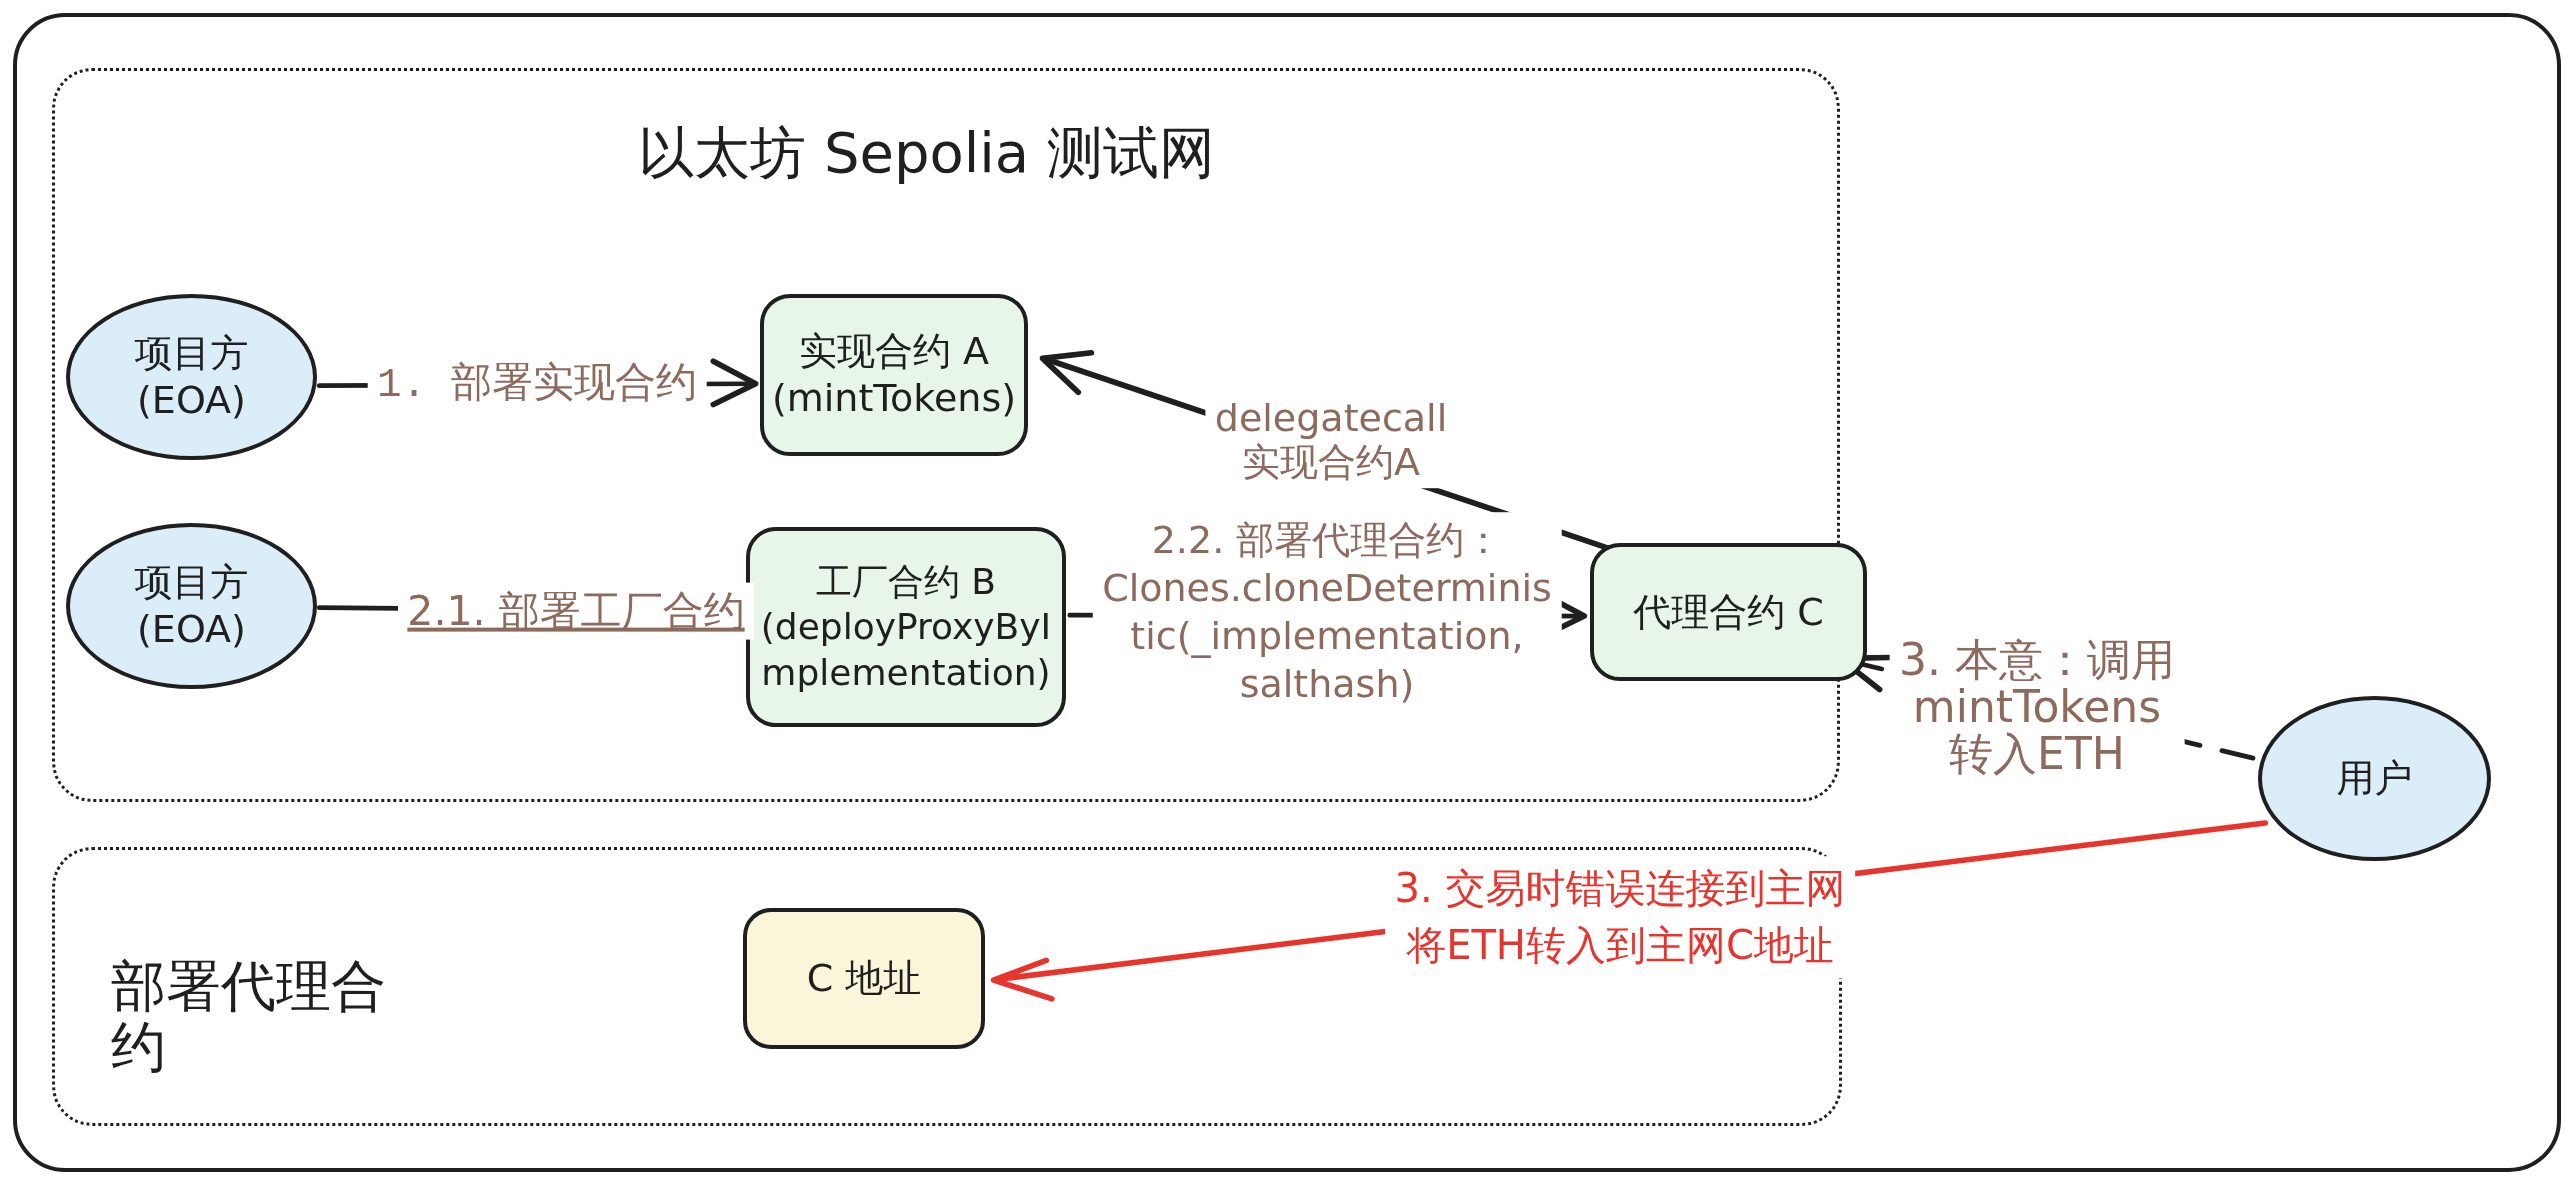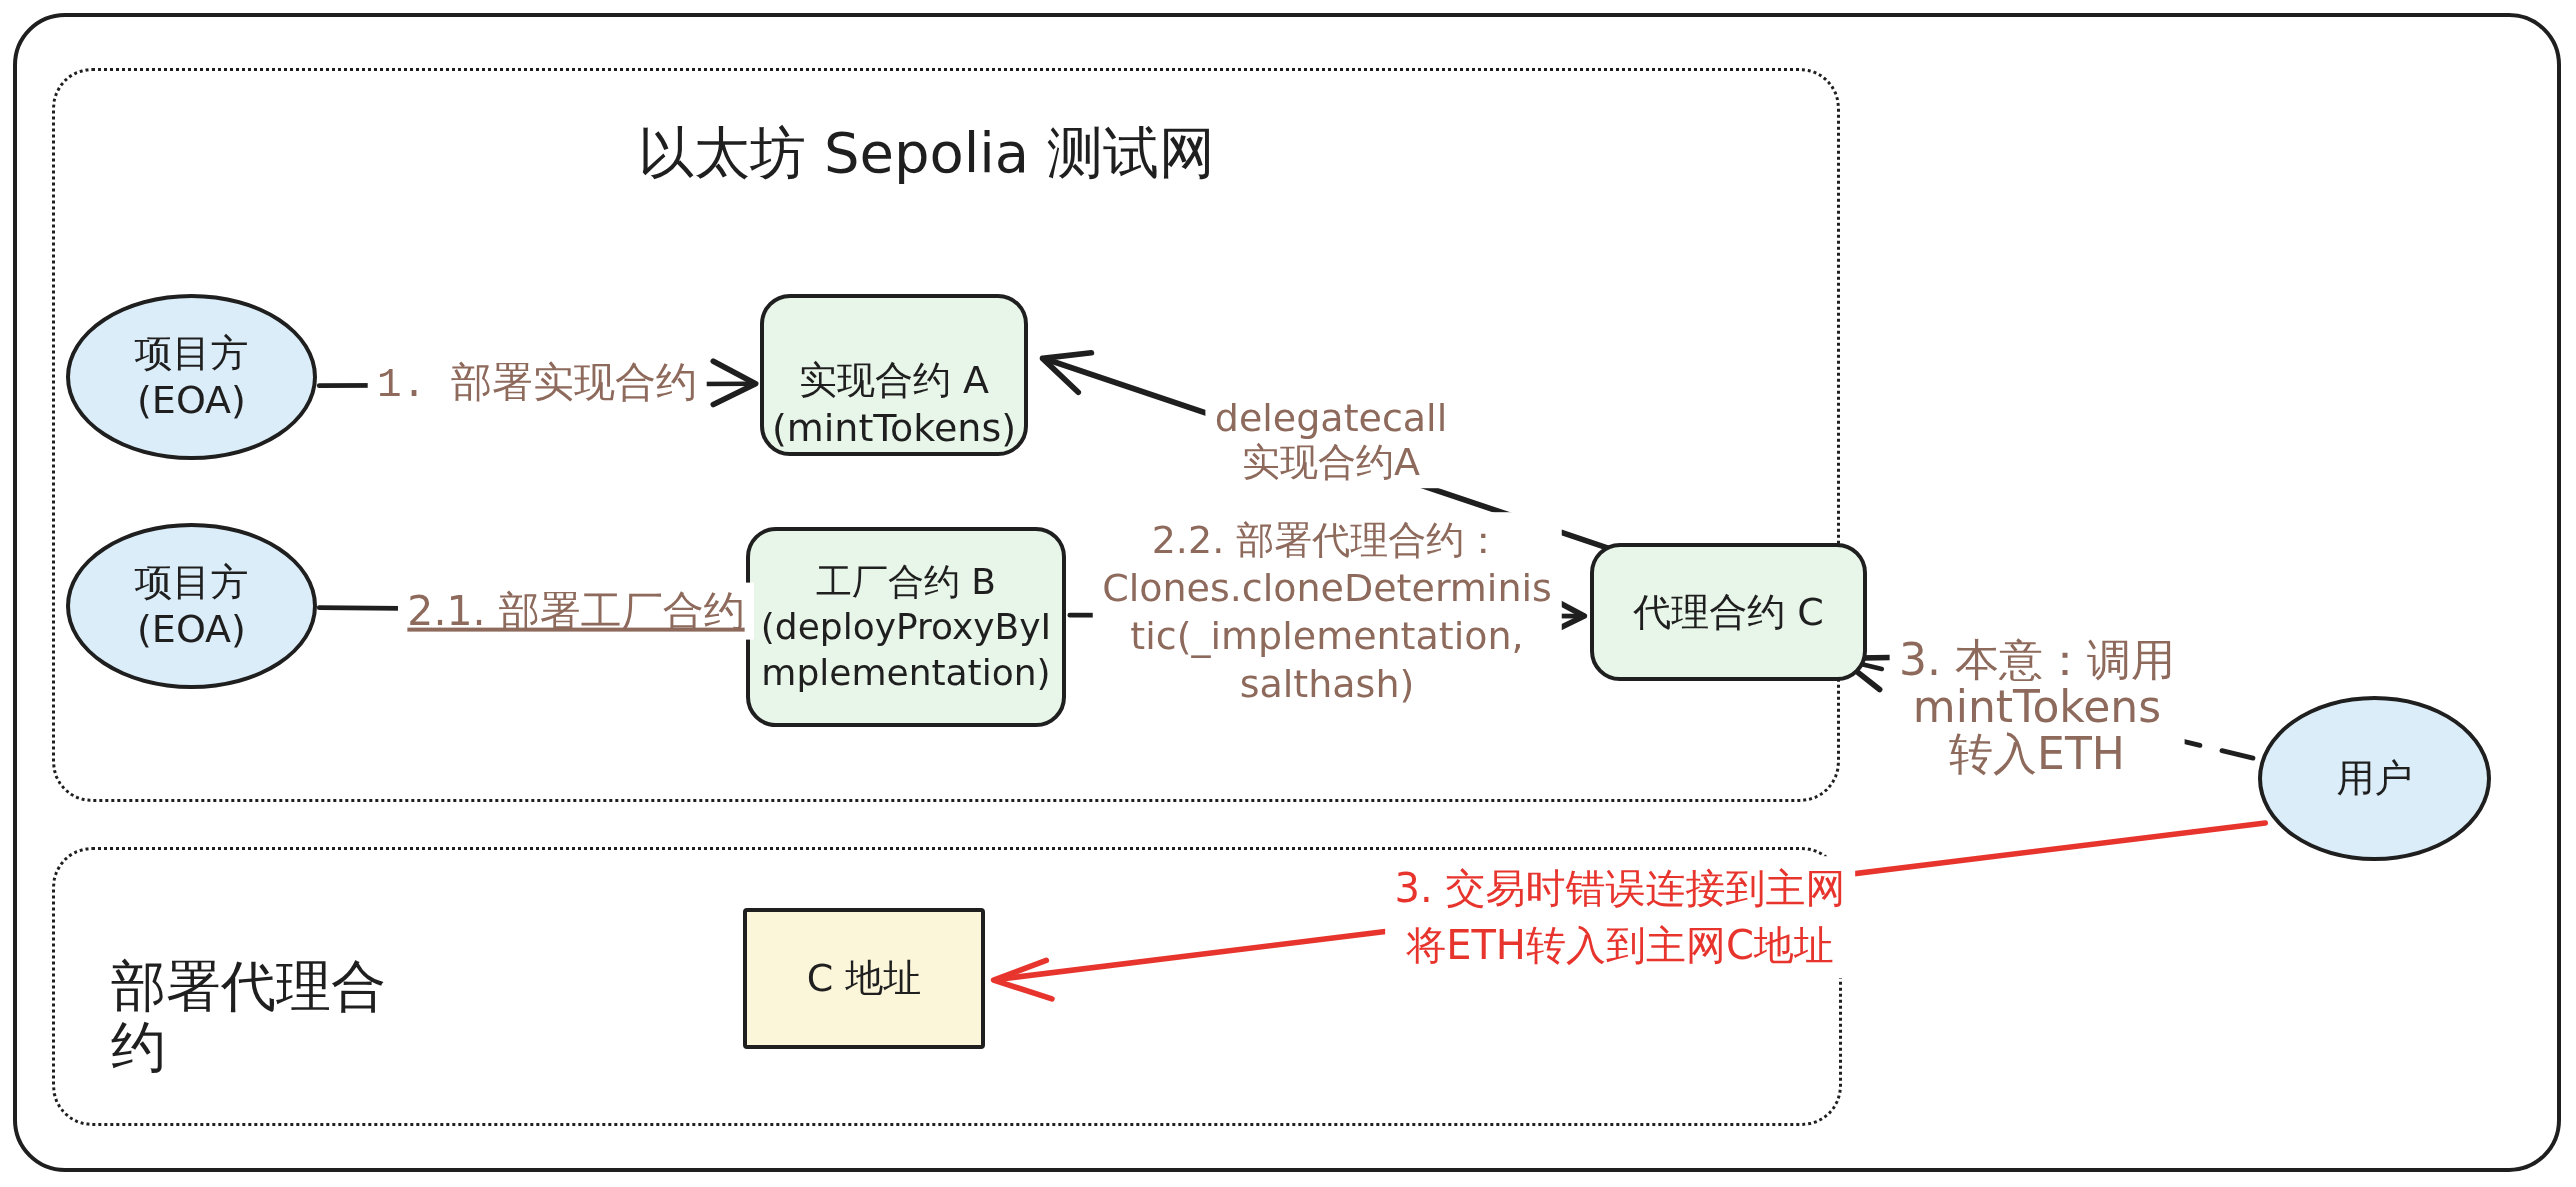--- a/index.html
+++ b/index.html
@@ -26,25 +26,25 @@
   .mainnet-box{left:52px;top:847px;width:1790px;height:279px;}
   .net-title{left:602px;top:122px;width:649px;text-align:center;font-size:56px;line-height:1.1;white-space:pre-line;}
   .mainnet-title{left:111px;top:956px;width:282px;font-size:55px;line-height:1.1;white-space:pre-line;}
   
   .node{display:flex;align-items:center;justify-content:center;text-align:center;
         border:4.7px solid var(--outline);white-space:pre-line;}
   .ellipse{border-radius:50%;background:var(--node-blue);}
   .rect{border-radius:30px;background:var(--node-green);}
   .eoa1{left:66px;top:294px;width:251px;height:166px;font-size:38px;line-height:1.25;}
   .eoa2{left:66px;top:523px;width:251px;height:166px;font-size:38px;line-height:1.25;}
-  .box-a{left:760px;top:294px;width:268px;height:162px;font-size:38px;line-height:1.25;align-items:flex-end;}
+  .box-a{left:760px;top:294px;width:268px;height:162px;font-size:38px;line-height:1.25;}
   .box-b{left:746px;top:527px;width:320px;height:200px;font-size:36px;line-height:1.26;}
   .box-c{left:1590px;top:543px;width:277px;height:138px;font-size:38px;}
   .user-node{left:2258px;top:696px;width:233px;height:165px;font-size:38px;}
-  .c-addr{left:743px;top:908px;width:242px;height:141px;font-size:38px;background:var(--node-yellow);border-radius:4px;}
+  .c-addr{left:743px;top:908px;width:242px;height:141px;font-size:38px;background:var(--node-yellow);border-radius:28px;}
   
   .edge-label{transform:translate(-50%,-50%);text-align:center;white-space:pre-line;
               color:var(--label-brown);background:var(--bg);padding:3.8px 9.4px;}
   .lbl-deploy-impl{left:537px;top:385px;font-size:41px;line-height:1.2;font-family:Liberation Mono, monospace;}
   .lbl-deploy-factory{left:576px;top:611px;font-size:41px;line-height:1.2;text-decoration:underline;}
   .lbl-deploy-proxy{left:1327px;top:612px;font-size:38px;line-height:48px;text-align:center;}
   .lbl-delegatecall{left:1331px;top:440px;font-size:38px;line-height:44px;}
   .lbl-intent{left:2037px;top:706px;font-size:44px;line-height:47px;}
   .lbl-mistake{left:1620px;top:917px;font-size:40px;line-height:57px;color:var(--error-red);}
   

